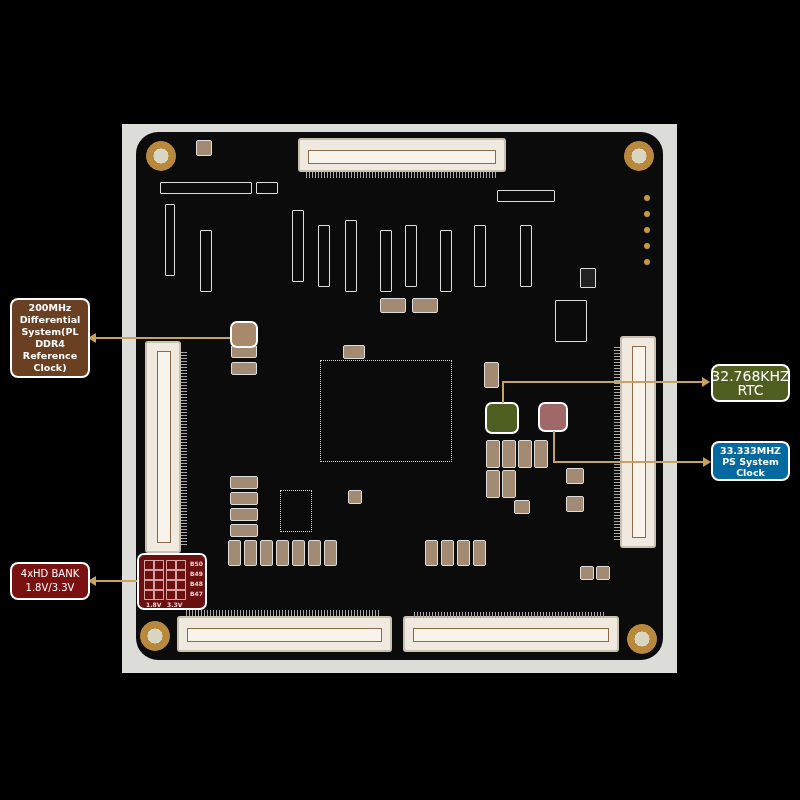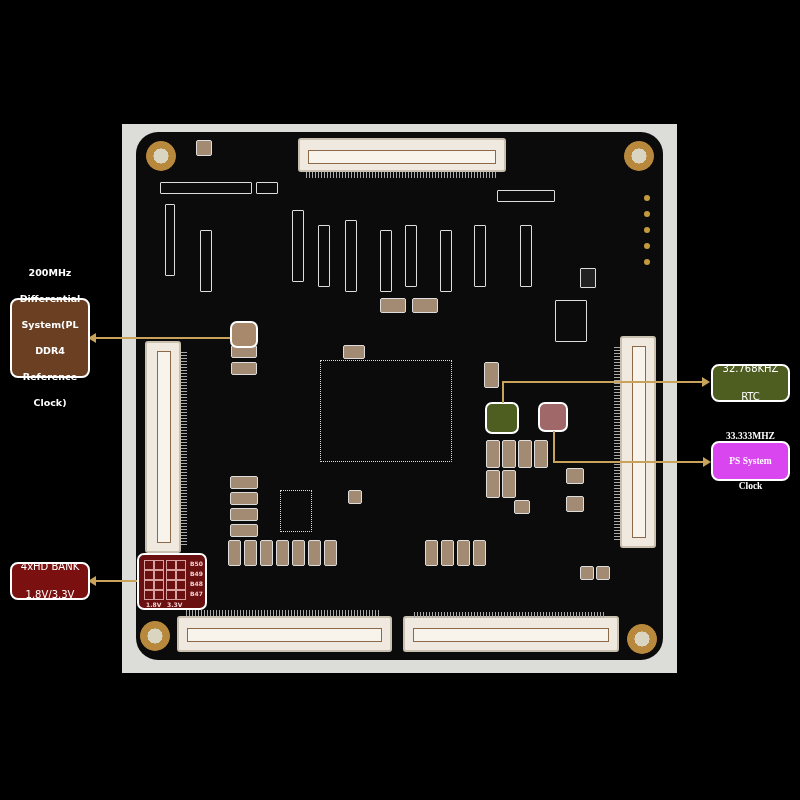--- a/index.html
+++ b/index.html
@@ -8,21 +8,21 @@
   .board{position:absolute;left:136px;top:132px;width:527px;height:528px;background:#0b0b0b;border-radius:22px;}
   .hole{position:absolute;width:30px;height:30px;border-radius:50%;background:radial-gradient(circle,#d9d5c0 0 35%,#b8893c 36% 70%,#6b4a1a 71%);}
   .conn-h{position:absolute;height:36px;background:#efe9df;border:2px solid #c9c0b0;border-radius:3px;box-sizing:border-box;}
   .conn-h::after{content:"";position:absolute;left:8px;right:8px;top:10px;height:12px;background:#f8f4ec;border:1px solid #8a6a4a;}
   .conn-v{position:absolute;width:36px;background:#efe9df;border:2px solid #c9c0b0;border-radius:3px;box-sizing:border-box;}
   .conn-v::after{content:"";position:absolute;top:8px;bottom:8px;left:10px;width:12px;background:#f8f4ec;border:1px solid #8a6a4a;}
   .pins-h{position:absolute;height:6px;background:repeating-linear-gradient(90deg,#aaa 0 1px,transparent 1px 3px);}
   .pins-v{position:absolute;width:6px;background:repeating-linear-gradient(0deg,#aaa 0 1px,transparent 1px 3px);}
   .comp{position:absolute;background:#a38a72;border:1px solid #ddd;border-radius:2px;}
   .pad{position:absolute;border:1px solid #ddd;border-radius:1px;}
-  .callout{position:absolute;color:#fff;font-weight:bold;text-align:center;border:2px solid #fff;border-radius:8px;box-sizing:border-box;display:flex;flex-direction:column;align-items:center;justify-content:center;font-size:9.5px;line-height:12px;font-family:"DejaVu Sans",sans-serif;gap:14px;}
+  .callout{position:absolute;color:#fff;font-weight:bold;text-align:center;border:2px solid #fff;border-radius:8px;box-sizing:border-box;display:flex;flex-direction:column;align-items:center;justify-content:center;font-size:9.5px;line-height:12px;font-family:"DejaVu Sans",sans-serif;}
   .line{position:absolute;height:2px;background:#c9a25c;}
   .arrow-l{position:absolute;width:0;height:0;border-top:5px solid transparent;border-bottom:5px solid transparent;border-right:8px solid #c9a25c;}
   .arrow-r{position:absolute;width:0;height:0;border-top:5px solid transparent;border-bottom:5px solid transparent;border-left:8px solid #c9a25c;}
   .hilite{position:absolute;border:2px solid #fff;border-radius:7px;box-sizing:border-box;}
   .bank-box{position:absolute;left:137px;top:553px;width:70px;height:57px;background:#6b1010;border:2px solid #fff;border-radius:7px;box-sizing:border-box;}
   .bank-cell{position:absolute;width:8px;height:8px;border:1px solid #d9a0a0;}
   .bank-lbl{position:absolute;font-size:6px;color:#f0d0d0;font-weight:bold;}
   .gold-dot{position:absolute;width:6px;height:6px;border-radius:50%;background:#c49a3c;}
 </style>
 </head>
@@ -156,22 +156,22 @@
   <span>DDR4</span>
   <span>Reference</span>
   <span>Clock)</span>
 </div>
 
 <div class="callout" style="left:10px;top:562px;width:80px;height:38px;background:#7a1010;font-size:10px;line-height:14px;font-weight:normal;">
   <span>4xHD BANK</span>
   <span>1.8V/3.3V</span>
 </div>
 
-<div class="callout" style="left:711px;top:364px;width:79px;height:38px;background:#4e5d20;font-size:10px;line-height:14px;font-weight:normal;">
+<div class="callout" style="left:711px;top:364px;width:79px;height:38px;background:#4e5d20;font-size:14px;line-height:14px;font-weight:normal;">
   <span>32.768KHZ</span>
   <span>RTC</span>
 </div>
 
-<div class="callout" style="left:711px;top:441px;width:79px;height:40px;background:#d946ef;font-size:9.5px;line-height:11px;font-family:Liberation Serif, serif;">
+<div class="callout" style="left:711px;top:441px;width:79px;height:40px;background:#0369a1;font-size:9.5px;line-height:11px;">
   <span>33.333MHZ</span>
   <span>PS System</span>
   <span>Clock</span>
 </div>
 
 </body></html>

